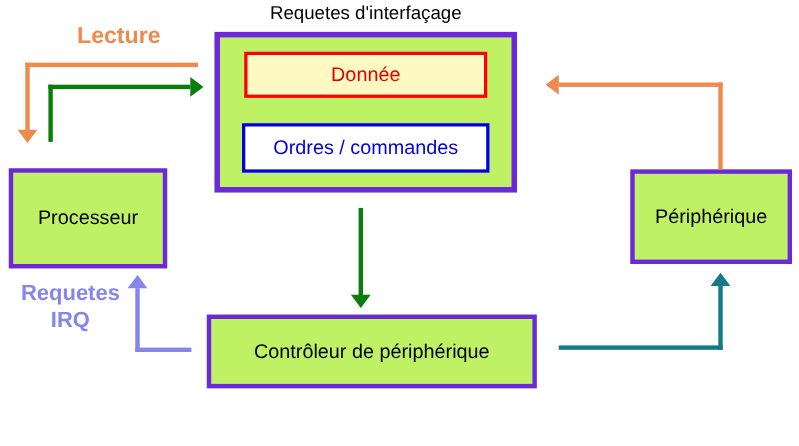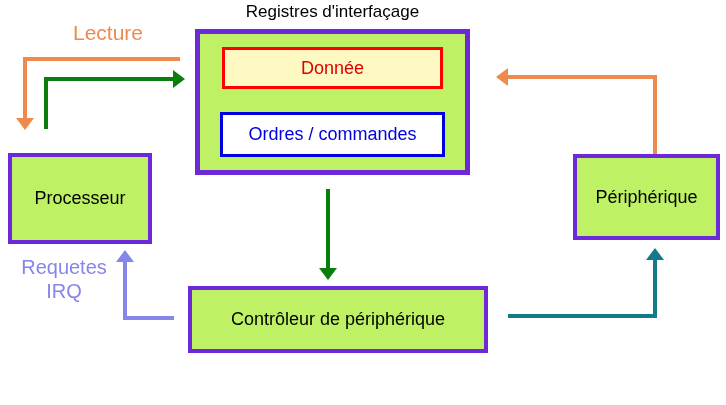--- a/index.html
+++ b/index.html
@@ -35,21 +35,21 @@
   .donnee     { left: 222px; top: 47px;  width: 221px; height: 42px;
                 background: #fef9c3; border: 3px solid #ff0000;
                 color: #e00000; font-size: 18px; }
   .ordres     { left: 220px; top: 112px; width: 225px; height: 45px;
                 background: #ffffff; border: 3px solid #0000e0;
                 color: #0000e0; font-size: 18px; }
   .processeur { left: 8px;   top: 153px; width: 144px; height: 91px; }
   .periph     { left: 573px; top: 154px; width: 147px; height: 86px; }
   .controleur { left: 188px; top: 286px; width: 300px; height: 67px; }
 
-  .lbl { text-align: center; line-height: 1.2; }
+  .lbl { text-align: center; line-height: 1.2; font-weight: bold; }
   .lbl-lecture  { left: 48px;  top: 20px;  width: 120px; font-size: 21px; color: #ef8a4e; }
   .lbl-ecriture { left: 52px;  top: 95px;  width: 110px; font-size: 21px; color: #0a7e0a; }
   .lbl-irq      { left: 8px;   top: 255px; width: 112px; font-size: 20px; color: #8585ea; text-align: center; }
   .lbl-envoi    { left: 495px; top: 337px; width: 195px; font-size: 20px; color: #0f8f0f; }
 
   .seg { position: absolute; }
   .orange { background: #ef8a4e; }
   .dgreen { background: #0a7e0a; }
   .purple { background: #8585ea; }
   .teal   { background: #137b87; }
@@ -93,21 +93,21 @@
   .c2p-v { left: 653px; top: 260px; width: 4px; height: 58px; }
   .c2p-head { left: 646px; top: 248px; width: 0; height: 0;
     border-left: 9px solid transparent; border-right: 9px solid transparent;
     border-bottom: 12px solid #137b87; }
 </style>
 </head>
 <body>
 
 <div class="canvas">
 
-  <div class="abs title">Registres d'interfaçage</div>
+  <div class="abs title">Requetes d'interfaçage</div>
 
   <div class="abs box yellow-box registres"></div>
 
   <div class="abs box donnee">
     <span>Donnée</span>
   </div>
 
   <div class="abs box ordres">
     <span>Ordres / commandes</span>
   </div>

